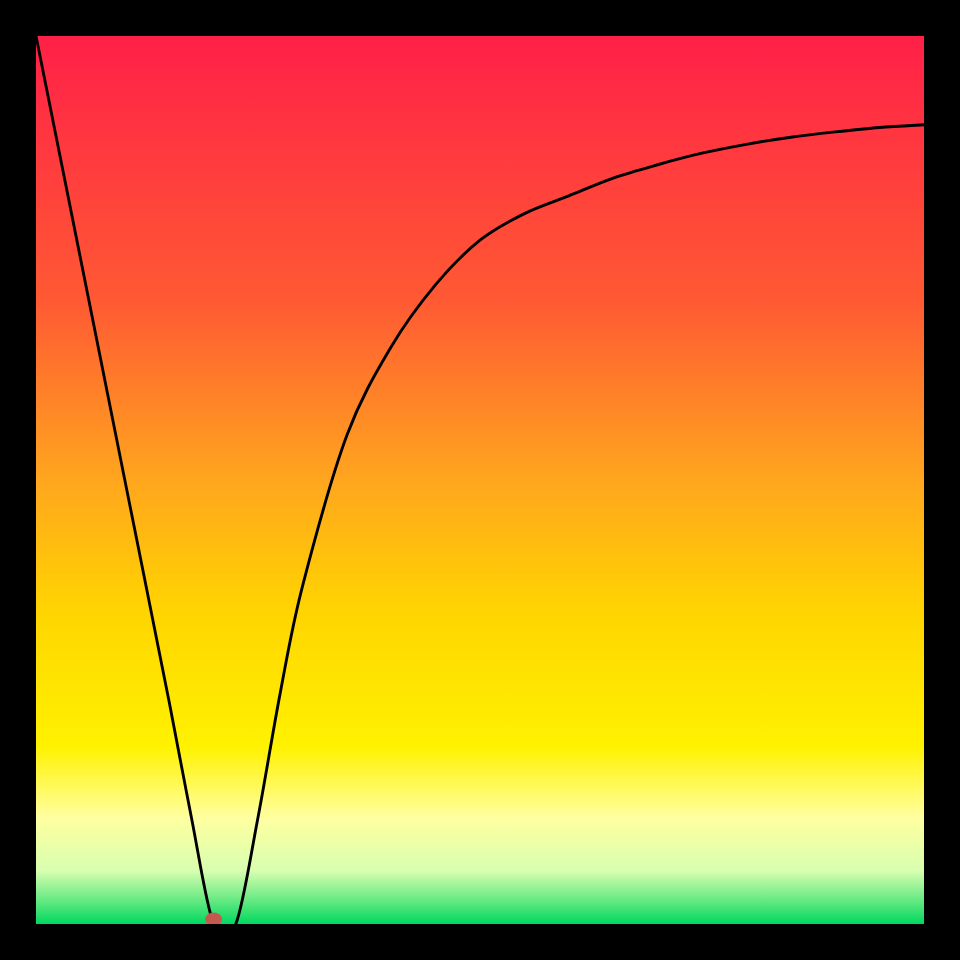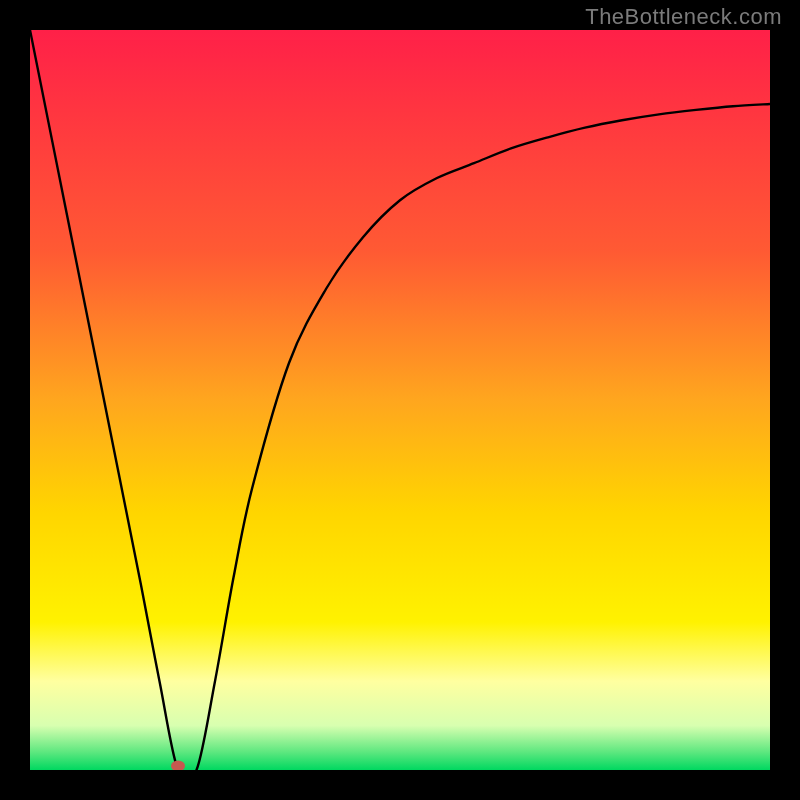--- a/index.html
+++ b/index.html
@@ -32,21 +32,20 @@
     top: 30px;
     width: 740px;
     height: 740px;
   }
   svg { display: block; }
 </style>
 </head>
 <body>
 
 <div class="frame">
-  <div class="source-label">TheBottleneck.com</div>
 
   <div class="plot-wrap">
     <svg id="plot-svg" width="740" height="740" viewBox="0 0 740 740">
       <defs>
         <linearGradient id="bg-grad" x1="0" y1="0" x2="0" y2="1">
             <stop offset="0%" stop-color="#ff2048"></stop>
             <stop offset="30%" stop-color="#ff5a33"></stop>
             <stop offset="50%" stop-color="#ffa61e"></stop>
             <stop offset="65%" stop-color="#ffd500"></stop>
             <stop offset="80%" stop-color="#fff200"></stop>

